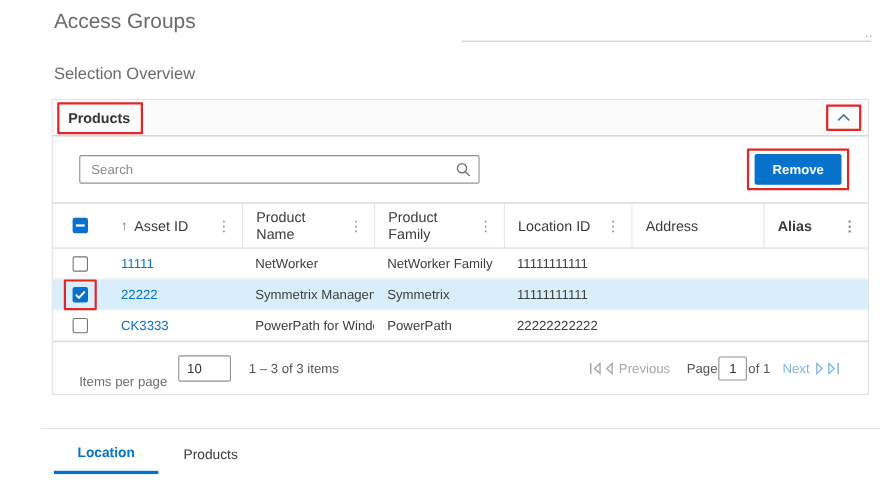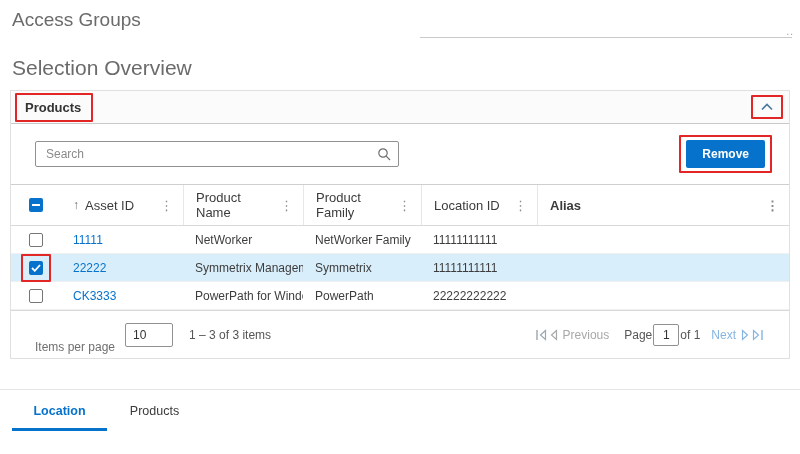--- a/index.html
+++ b/index.html
@@ -1,23 +1,23 @@
 <!DOCTYPE html>
 <html><head>
 <meta charset="utf-8">
 <style>
   * { margin:0; padding:0; box-sizing:border-box; }
   body { background:#ffffff; font-family:"Liberation Sans", sans-serif; }
-  .page { position:relative; width:800px; height:454px; background:#fff; overflow:hidden; }
+  .page { position:relative; width:800px; height:454px; background:#fff; overflow:hidden;padding-left:37px; }
 
   .page-title { padding:8px 0 0 12px; font-size:19px; line-height:24px; color:#6b6b6b; font-weight:400; }
   .top-divider { position:absolute; left:420px; top:37px; width:372px; border-top:1px solid #c9c9c9; }
   .top-dots { position:absolute; right:6px; top:26px; color:#9a9a9a; font-size:10px; letter-spacing:1px; }
 
-  .section-title { margin:26px 0 0 12px; font-size:21px; line-height:20px; color:#6b6b6b; font-weight:400; }
+  .section-title { margin:26px 0 0 12px; font-size:15px; line-height:20px; color:#6b6b6b; font-weight:400; }
 
   .panel { margin:12px 10px 0 10px; border:1px solid #e0e0e0; background:#fff; }
   .panel-header { height:33px; display:flex; align-items:center; padding:0 14px; background:#fbfbfb; border-bottom:1px solid #c9c9c9; }
   .panel-title { font-size:13px; font-weight:700; color:#333; }
   .collapse-btn { margin-left:auto; background:none; border:none; cursor:pointer; display:flex; align-items:center; padding:2px; }
 
   .rel { position:relative; display:inline-flex; align-items:center; }
   .ann { position:absolute; border:2px solid #e22525; border-radius:1px; pointer-events:none; z-index:5; }
 
   .toolbar { display:flex; align-items:center; justify-content:space-between; padding:16px 24px 12px 24px; }
@@ -61,21 +61,21 @@
   .pg-icon { background:none; border:none; cursor:pointer; display:flex; align-items:center; padding:0; }
   .pg-first { color:#9aa7b0; }
   .pg-prev { color:#a8a8a8; display:flex; align-items:center; gap:5px; background:none; border:none; font-size:12px; cursor:pointer; font-family:"Liberation Sans", sans-serif; }
   .pg-next { color:#85b5e0; display:flex; align-items:center; gap:5px; background:none; border:none; font-size:12px; cursor:pointer; font-family:"Liberation Sans", sans-serif; margin-left:10px; }
   .pg-last { color:#85b5e0; }
   .pg-page-label { color:#555; margin-left:14px; }
   .page-input { width:26px; height:22px; border:1px solid #919191; border-radius:2px; text-align:center; font-size:12px; color:#333; font-family:"Liberation Sans", sans-serif; }
   .pg-of { color:#555; }
 
   .bottom-divider { margin-top:30px; border-top:1px solid #e5e5e5; width:100%; }
-  .tabs { display:flex; padding-left:12px; }
+  .tabs { display:flex; padding-left:12px;align-items:center; }
   .tab { width:95px; text-align:center; padding:14px 0 10px 0; font-size:12.5px; cursor:pointer; color:#3a3a3a; }
   .tab.active { color:#0672cb; font-weight:700; border-bottom:3px solid #0672cb; }
 </style>
 </head>
 <body>
 
 <div class="page">
 
   <div class="page-title">Access Groups</div>
   <div class="top-divider"></div>
@@ -136,20 +136,23 @@
           <span class="kebab">⋮</span>
         </div>
         <div class="th col-pfam sep">
           <span>Product Family</span>
           <span class="kebab">⋮</span>
         </div>
         <div class="th col-locid sep">
           <span>Location ID</span>
           <span class="kebab">⋮</span>
         </div>
+        <div class="th col-addr sep">
+          <span>Address</span>
+        </div>
         <div class="th col-alias sep">
           <span>Alias</span>
           <span class="kebab">⋮</span>
         </div>
       </div>
 
       <div class="tr">
         <div class="col-check">
           <span class="checkbox unchecked"></span>
         </div>

